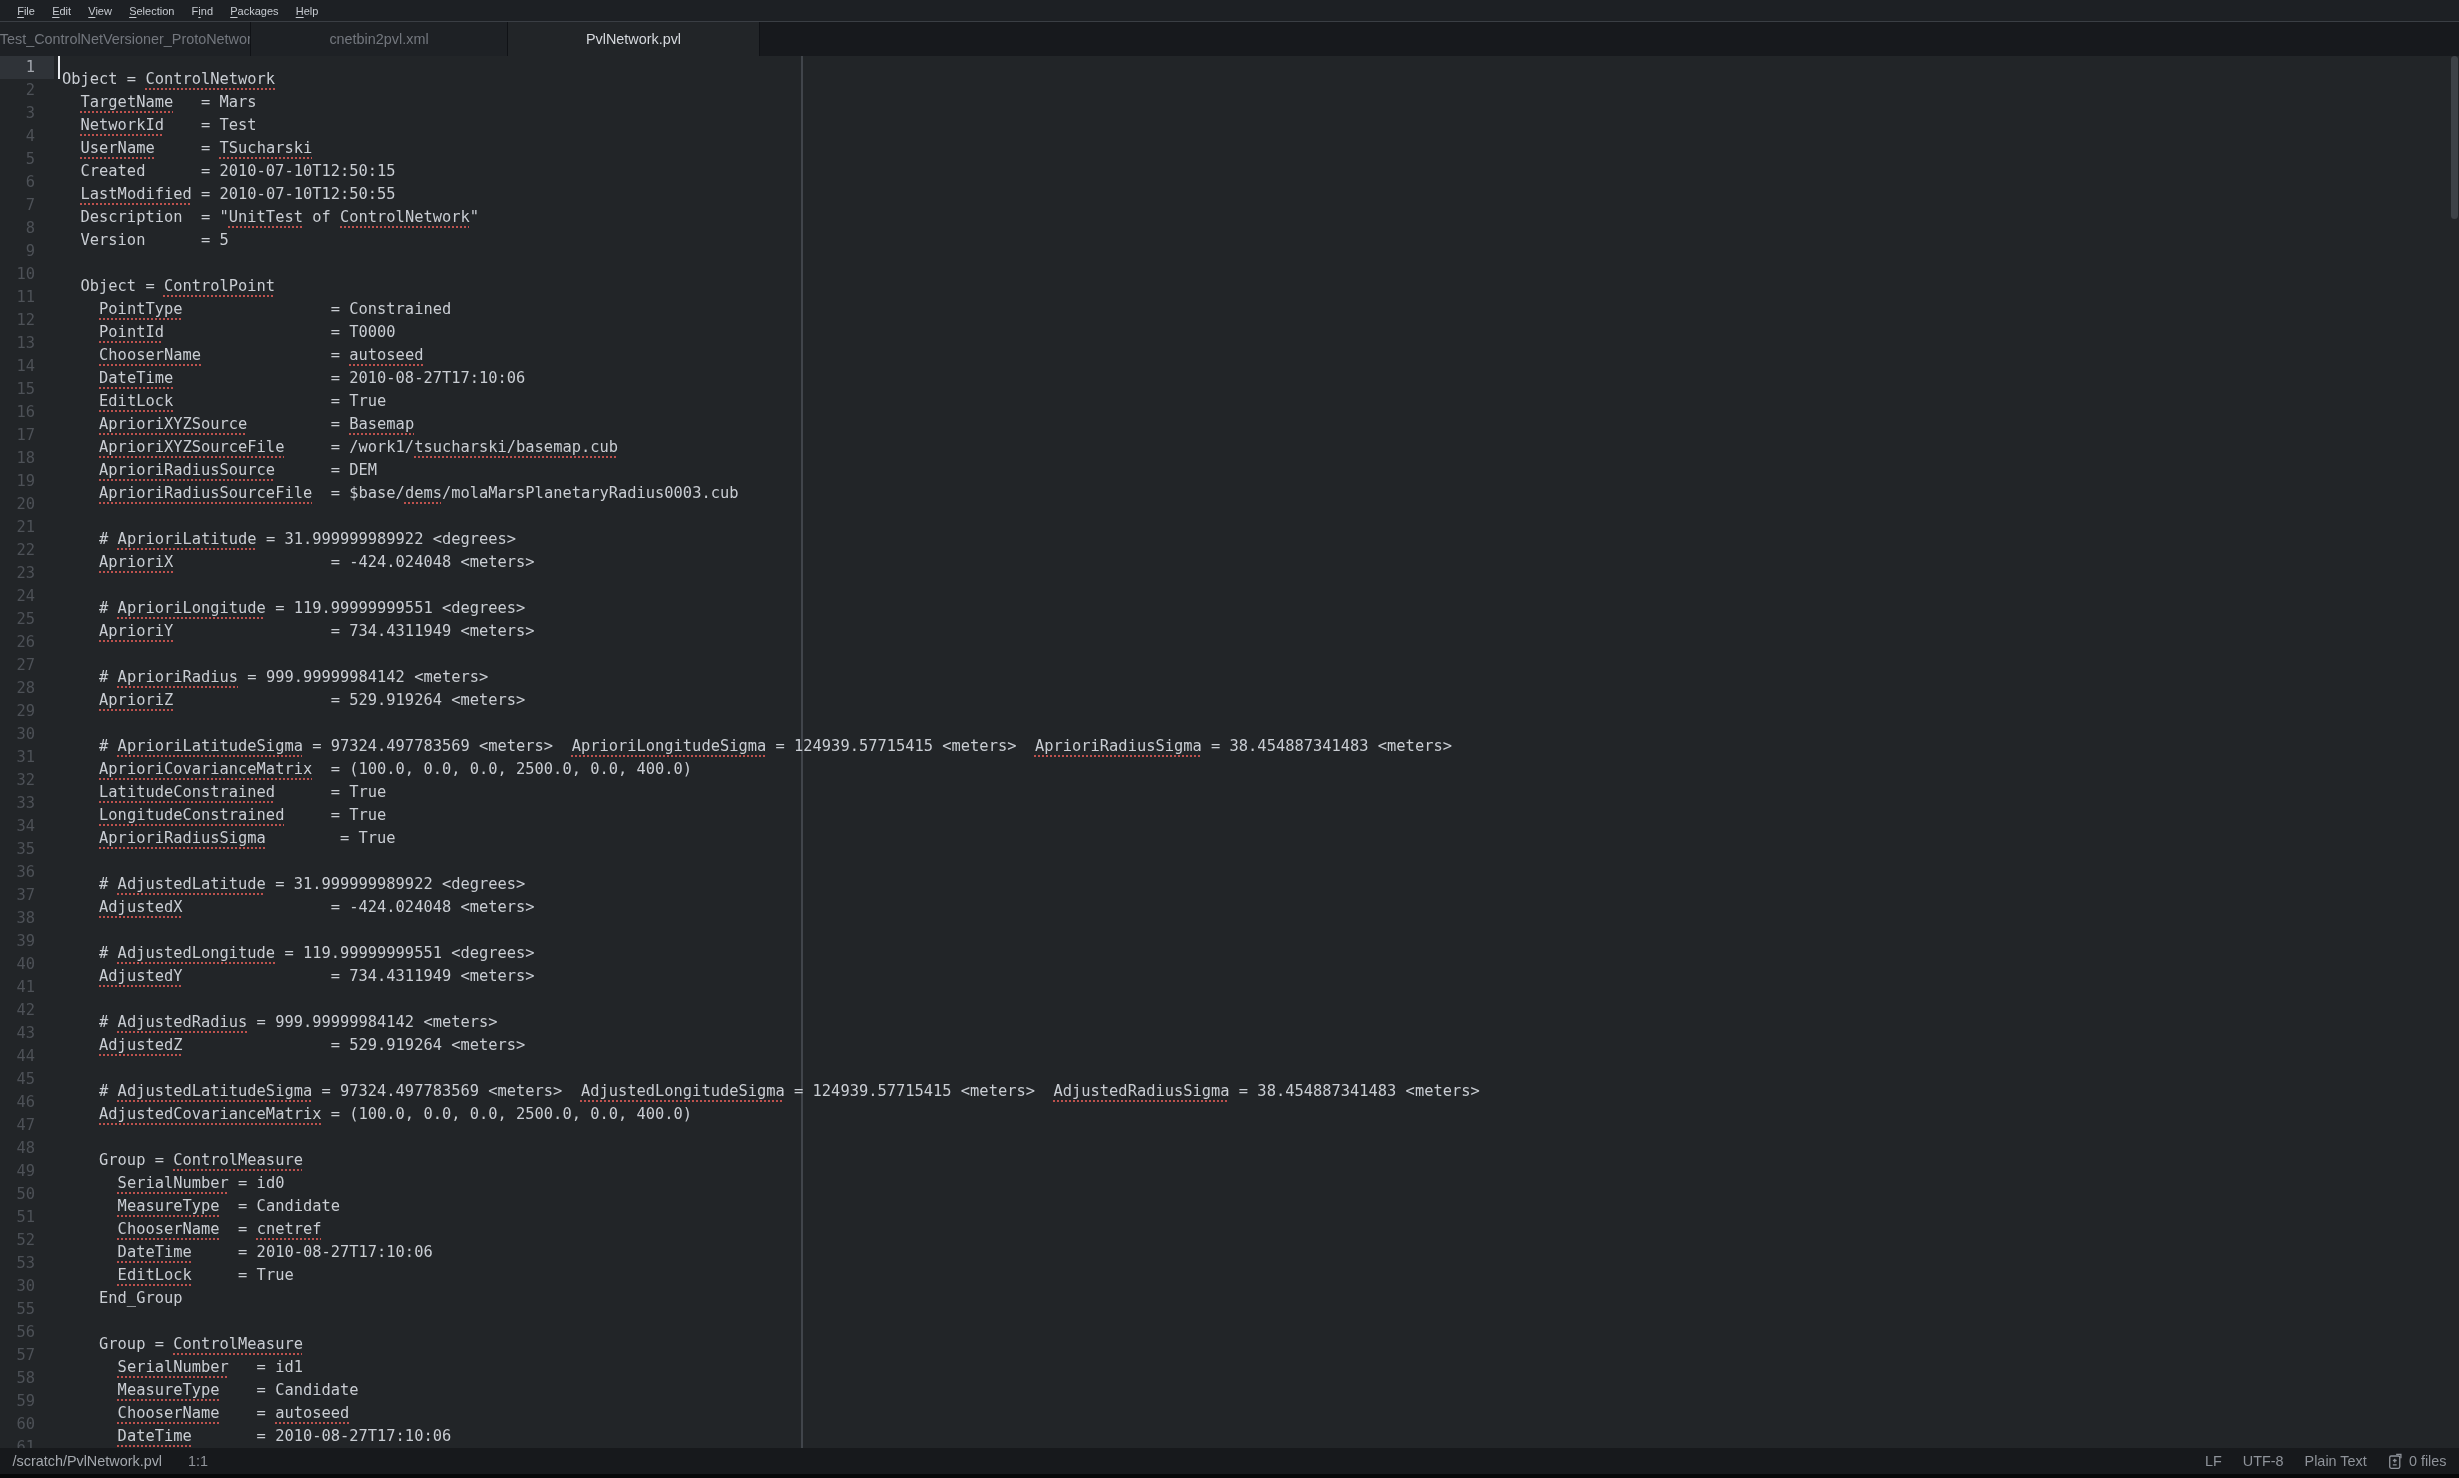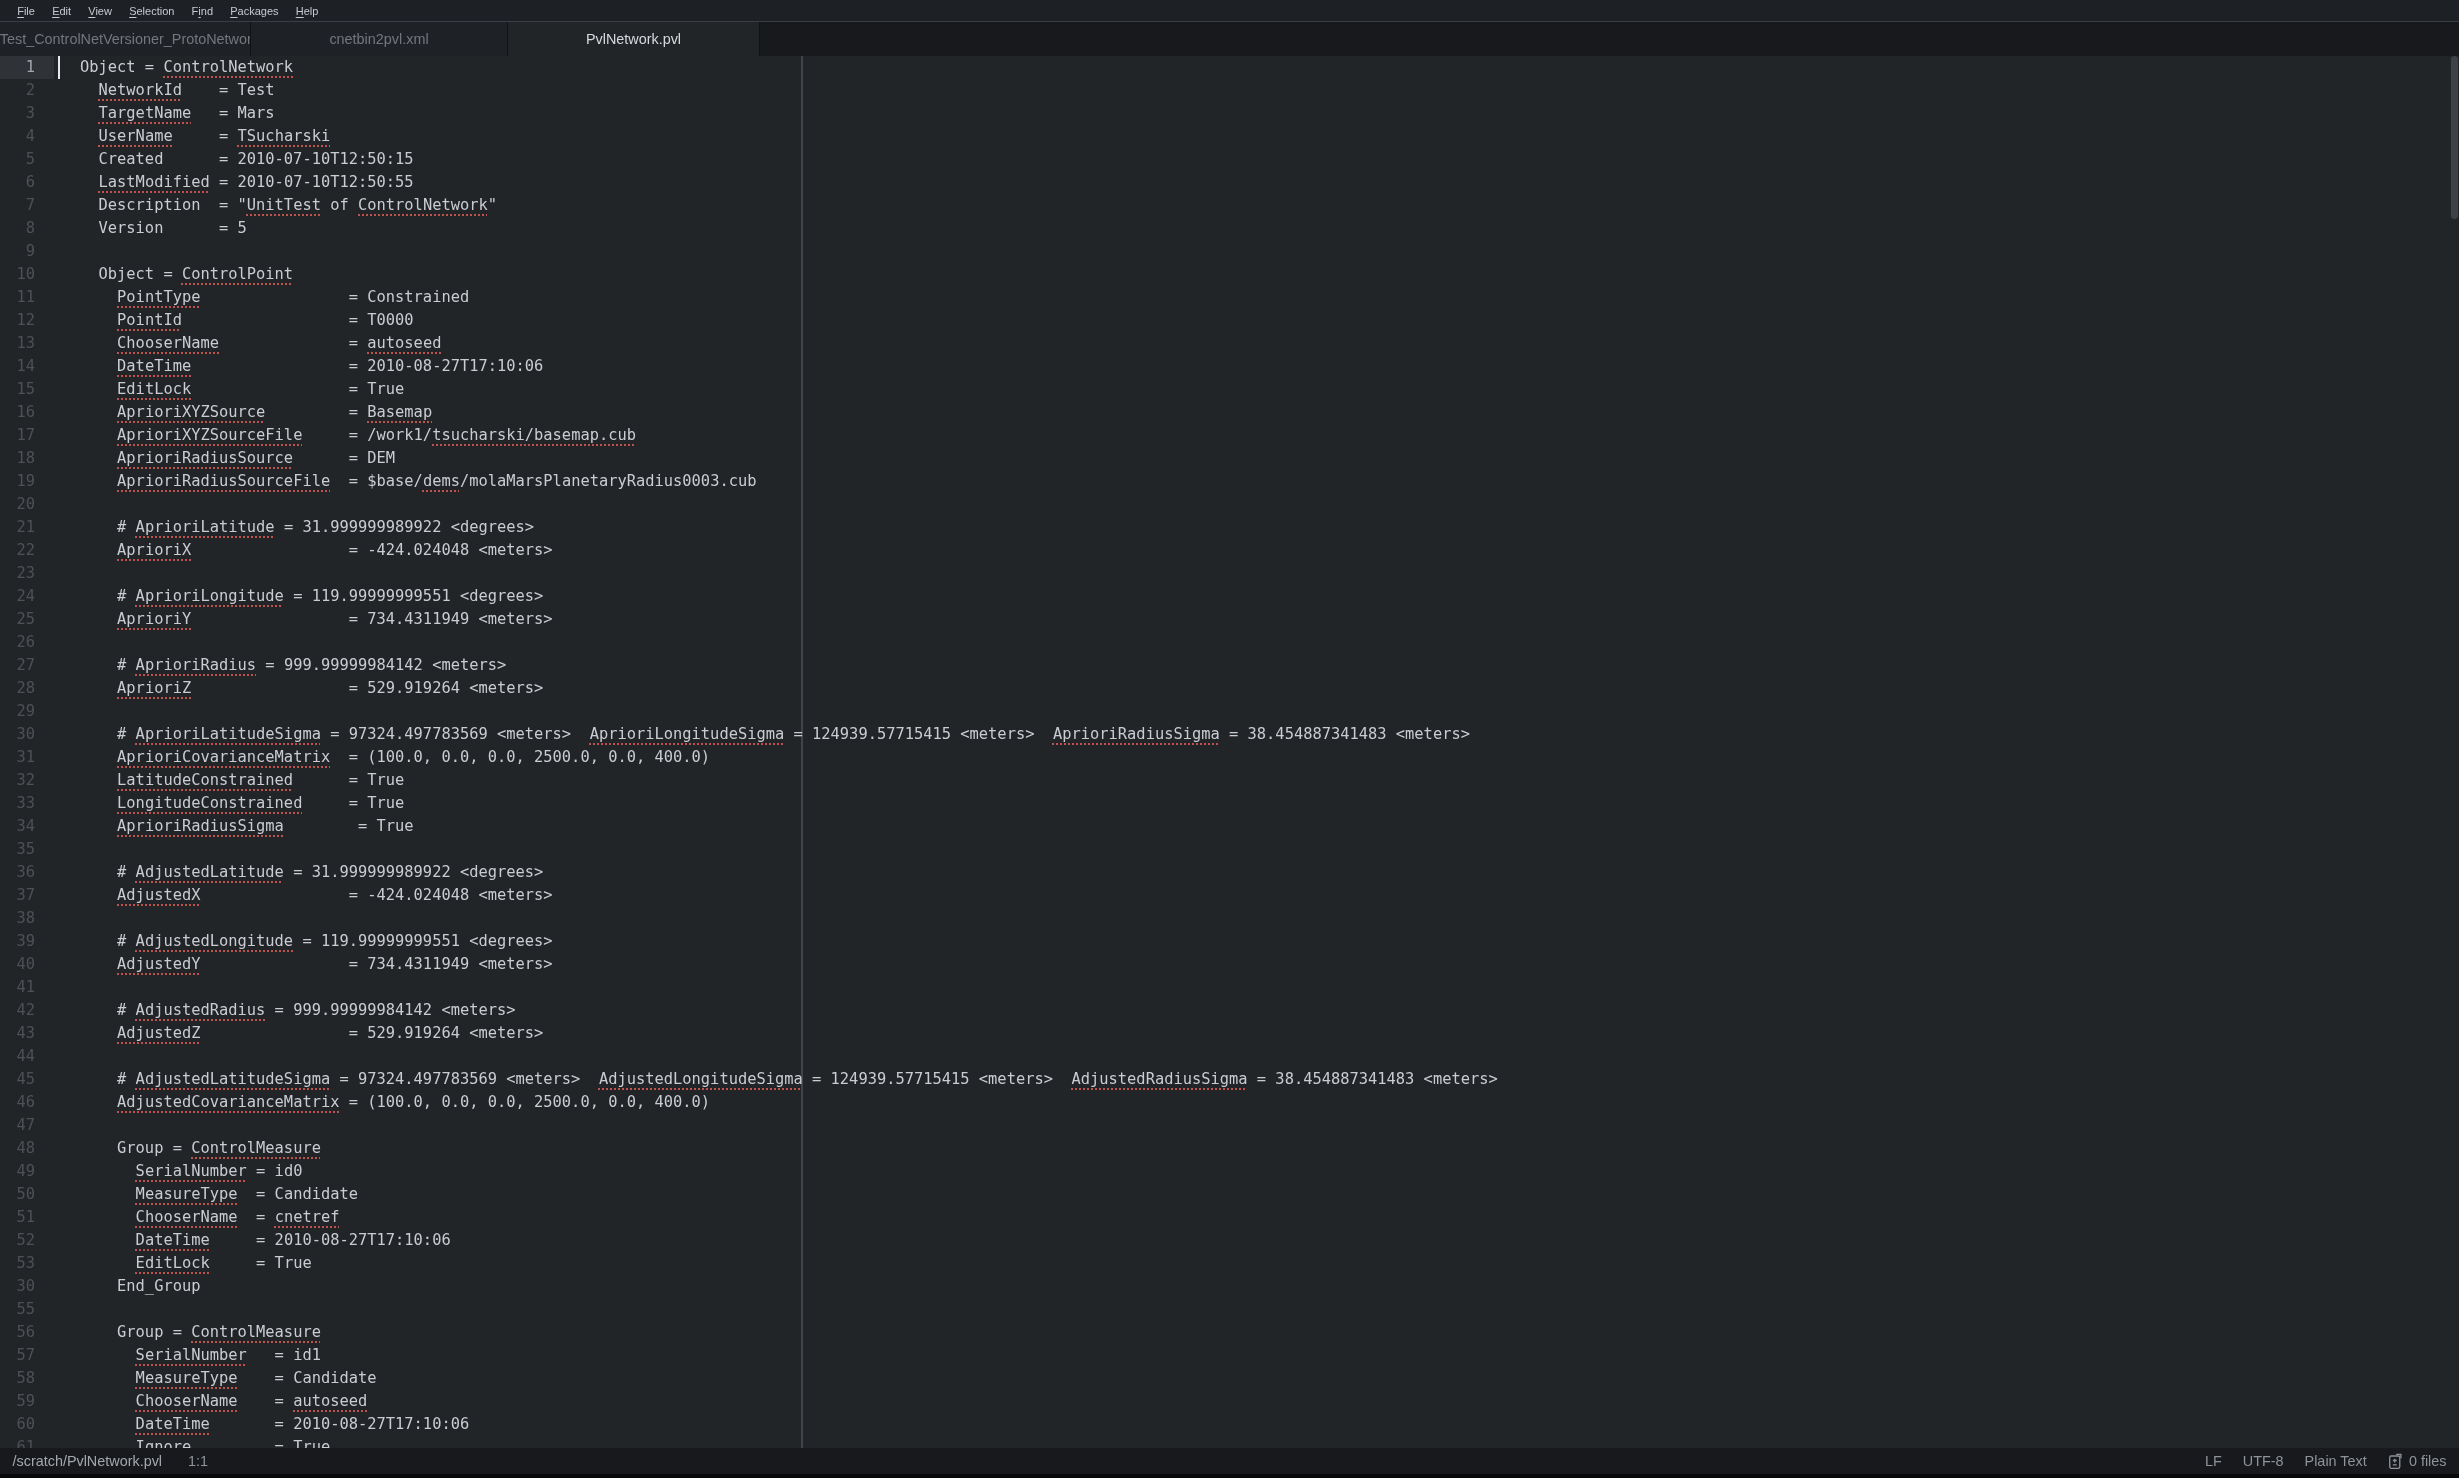--- a/index.html
+++ b/index.html
@@ -34,21 +34,21 @@
     position:absolute; left:0; top:56px; width:100%; height:1392px;
     background:#222528; overflow:hidden;
   }
   .gutter-highlight { position:absolute; left:0; width:54px; height:23px; background:#2f3338; }
   .gutter { position:absolute; left:0; top:0; width:35px; }
   .gutter .ln {
     height:23px; line-height:23px; text-align:right;
     font-family:"DejaVu Sans Mono", monospace; font-size:15.4px; color:#4d5157;
   }
   .gutter .ln.current { color:#a2a6ad; }
-  .code { position:absolute; left:62px; top:0;margin-left:18px; }
+  .code { position:absolute; left:62px; top:12px; }
   .codeline {
     height:23px; line-height:23px; white-space:pre;
     font-family:"DejaVu Sans Mono", monospace; font-size:15.4px; color:#c9cdd3;
   }
   .sp {
     text-decoration:underline dotted #bd524e;
     text-decoration-thickness:1.9px; text-underline-offset:3.8px;
   }
   .wrap-guide { position:absolute; left:801px; top:0; width:1.9px; height:100%; background:#41454b; }
   .cursor { position:absolute; left:58px; width:1.9px; height:23px; background:#e8eaee; }
@@ -152,22 +152,22 @@
       <div class="ln">56</div>
       <div class="ln">57</div>
       <div class="ln">58</div>
       <div class="ln">59</div>
       <div class="ln">60</div>
       <div class="ln">61</div>
     </div>
   <div class="wrap-guide"></div>
   <div class="code" id="code">
       <div class="codeline">Object = <span class="sp">ControlNetwork</span></div>
+      <div class="codeline">  <span class="sp">TargetName</span>   = Mars</div>
       <div class="codeline">  <span class="sp">NetworkId</span>    = Test</div>
-      <div class="codeline">  <span class="sp">TargetName</span>   = Mars</div>
       <div class="codeline">  <span class="sp">UserName</span>     = <span class="sp">TSucharski</span></div>
       <div class="codeline">  Created      = 2010-07-10T12:50:15</div>
       <div class="codeline">  <span class="sp">LastModified</span> = 2010-07-10T12:50:55</div>
       <div class="codeline">  Description  = "<span class="sp">UnitTest</span> of <span class="sp">ControlNetwork</span>"</div>
       <div class="codeline">  Version      = 5</div>
       <div class="codeline"></div>
       <div class="codeline">  Object = <span class="sp">ControlPoint</span></div>
       <div class="codeline">    <span class="sp">PointType</span>                = Constrained</div>
       <div class="codeline">    <span class="sp">PointId</span>                  = T0000</div>
       <div class="codeline">    <span class="sp">ChooserName</span>              = <span class="sp">autoseed</span></div>

